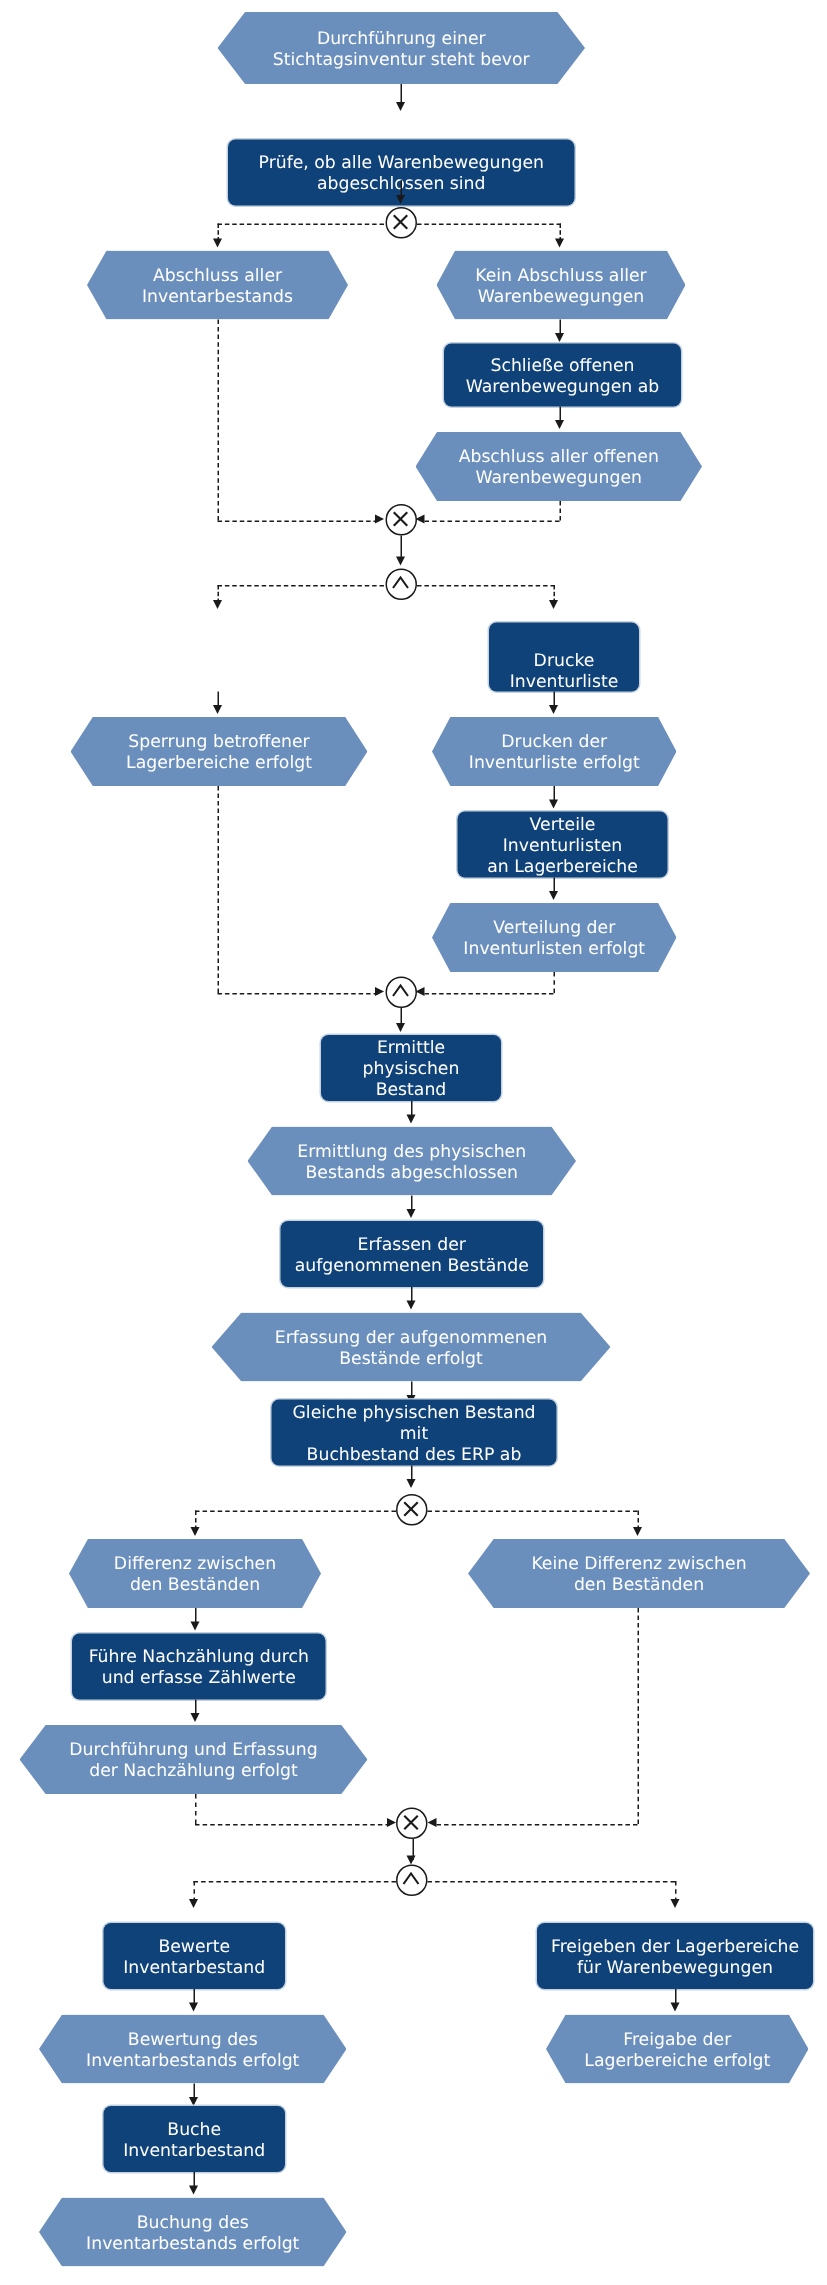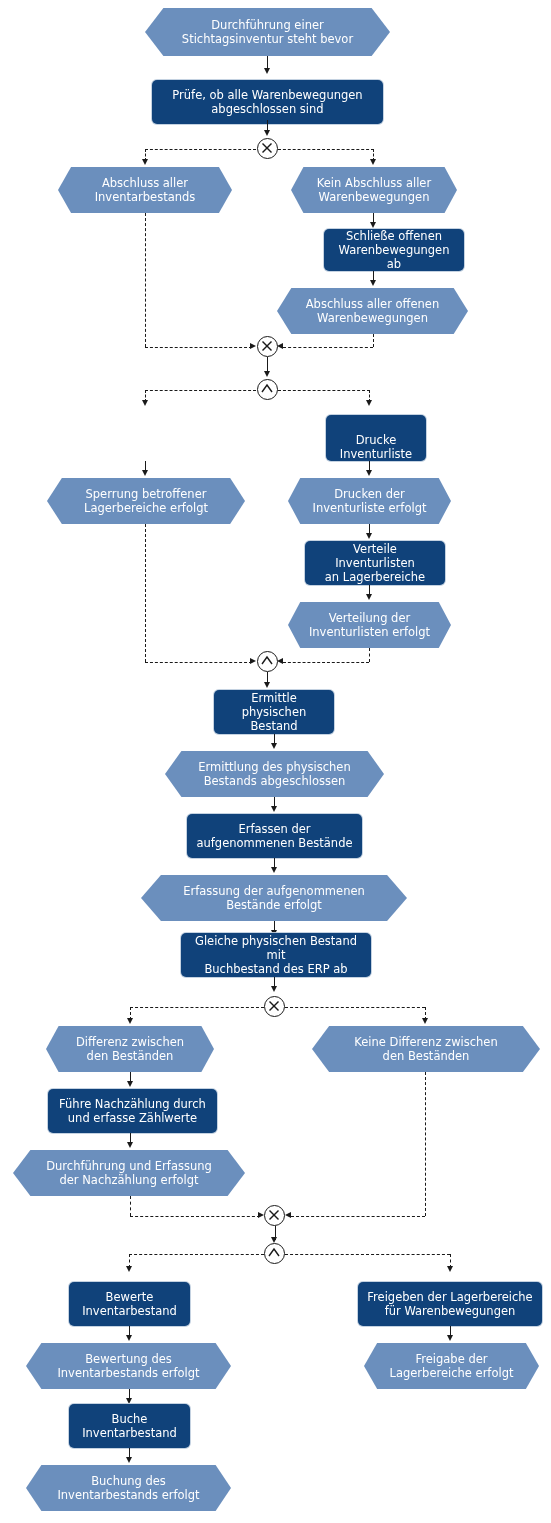--- a/index.html
+++ b/index.html
@@ -24,21 +24,21 @@
 
 <div id="canvas">
 
   <div class="node evt" style="left:145px;top:8px;width:245px;height:48px;">
       <span class="txt">Durchführung einer
 Stichtagsinventur steht bevor</span>
     </div>
   <div class="sline" style="left:267px;top:56px;height:14px;"></div>
   <div class="arw" style="left:263.5px;top:68px;"></div>
 
-  <div class="node func" style="left:152px;top:80px;width:231px;height:44px;">
+  <div class="node func" style="left:152px;top:93px;width:231px;height:44px;">
       <span class="txt">Prüfe, ob alle Warenbewegungen
 abgeschlossen sind</span>
     </div>
   <div class="sline" style="left:267px;top:120px;height:13px;"></div>
   <div class="arw" style="left:263.5px;top:130px;"></div>
 
   <div class="gw" style="left:256.5px;top:138px;">
     <svg width="18" height="18" viewBox="0 0 18 18">
         <line x1="4.5" y1="4.5" x2="13.5" y2="13.5" stroke="#1a1a1a" stroke-width="1.4"></line>
         <line x1="13.5" y1="4.5" x2="4.5" y2="13.5" stroke="#1a1a1a" stroke-width="1.4"></line>
@@ -57,21 +57,21 @@
 Inventarbestands</span>
     </div>
 
   <div class="node evt" style="left:291px;top:167px;width:166px;height:46px;">
       <span class="txt">Kein Abschluss aller
 Warenbewegungen</span>
     </div>
   <div class="sline" style="left:373px;top:213px;height:12px;"></div>
   <div class="arw" style="left:369.5px;top:222px;"></div>
 
-  <div class="node func" style="left:296px;top:229px;width:140px;height:42px;margin-left:28px;">
+  <div class="node func" style="left:296px;top:229px;width:158px;height:42px;">
       <span class="txt">Schließe offenen
 Warenbewegungen ab</span>
     </div>
   <div class="sline" style="left:373px;top:271px;height:12px;"></div>
   <div class="arw" style="left:369.5px;top:280px;"></div>
 
   <div class="node evt" style="left:277px;top:288px;width:191px;height:46px;">
       <span class="txt">Abschluss aller offenen
 Warenbewegungen</span>
     </div>

